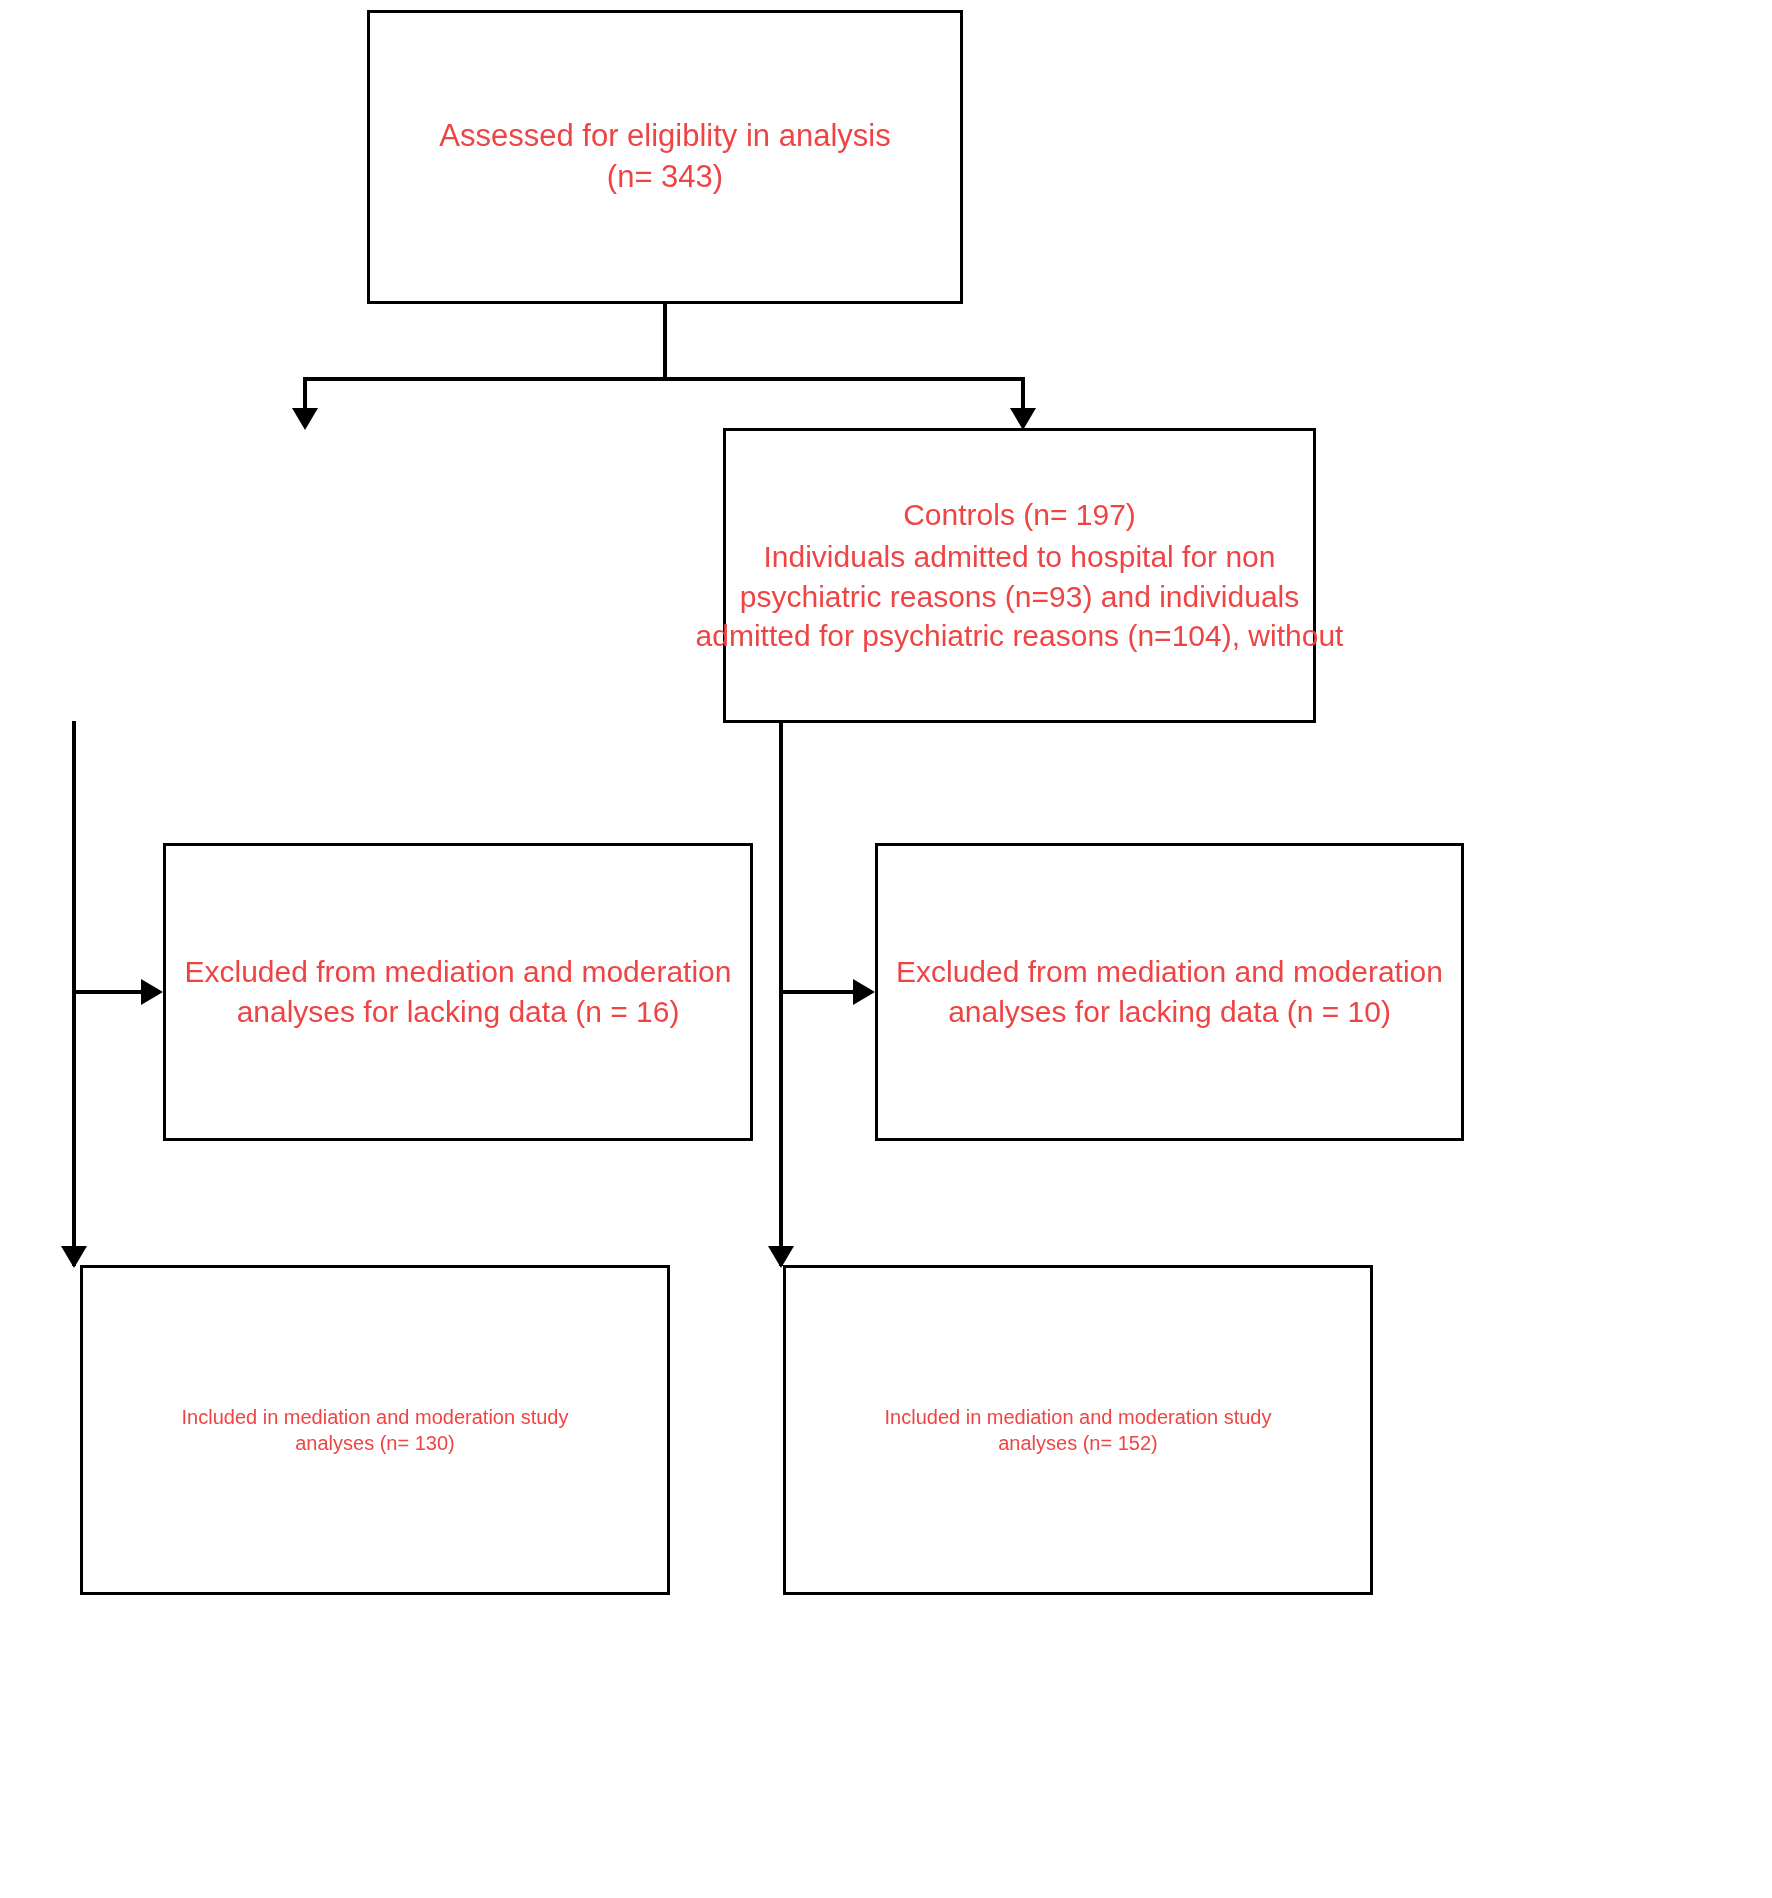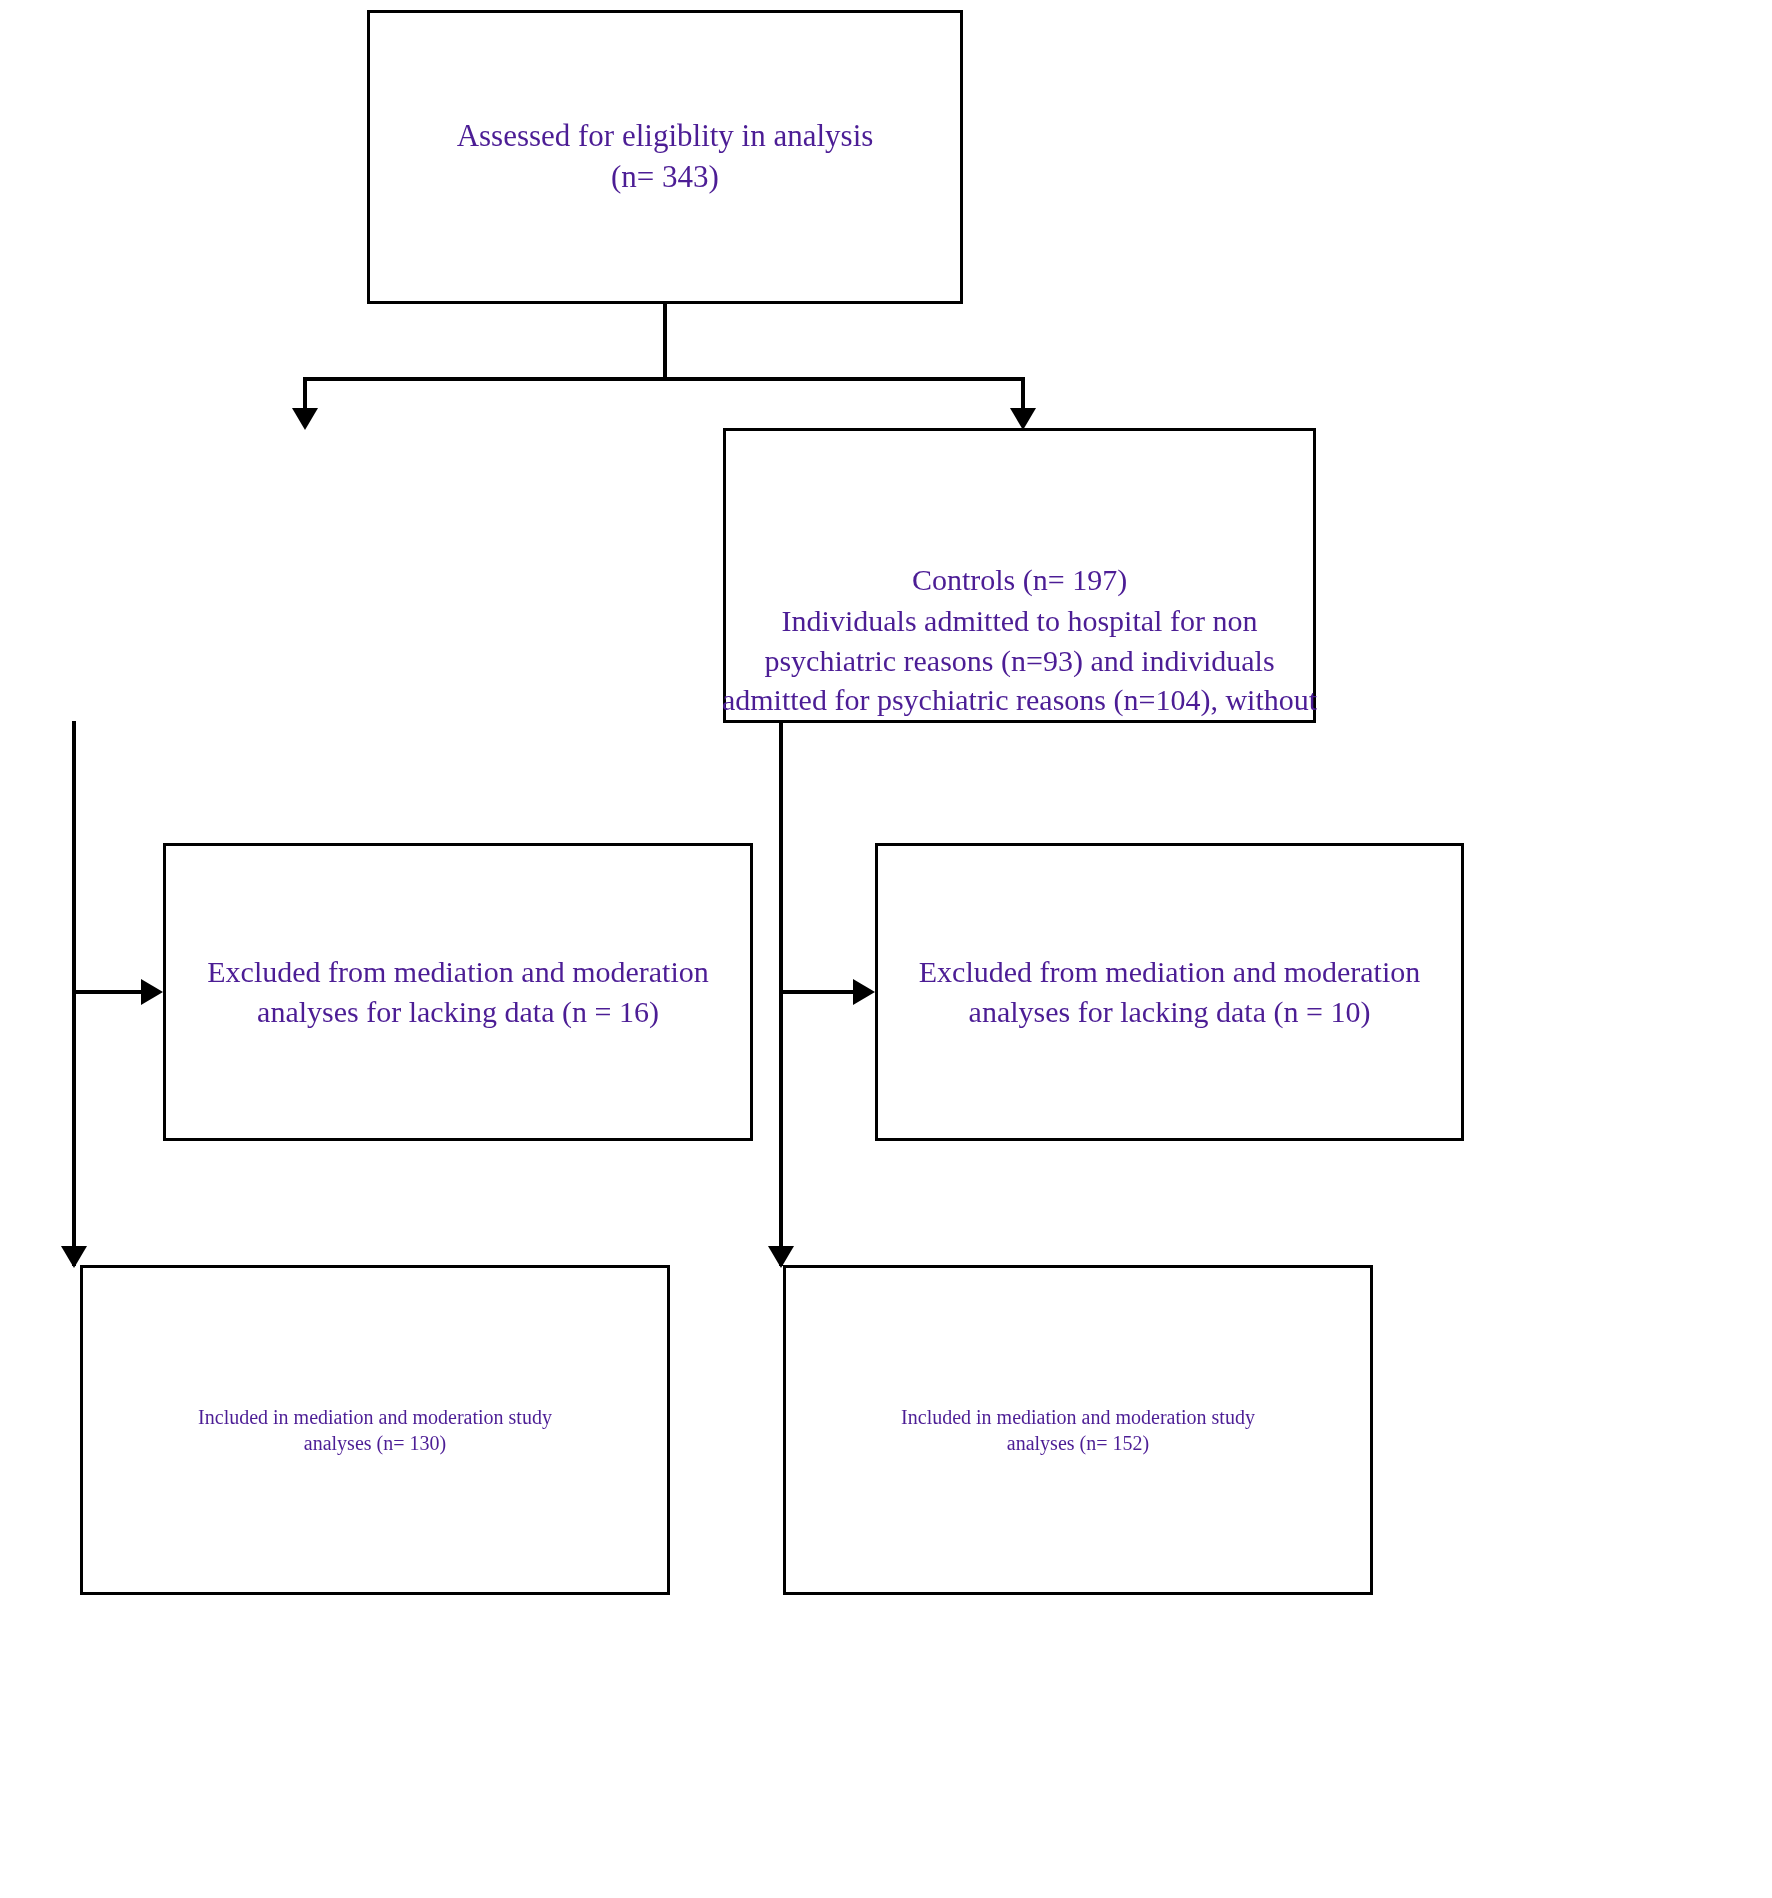--- a/index.html
+++ b/index.html
@@ -6,22 +6,22 @@
   html, body {
     margin: 0;
     padding: 0;
     background: #ffffff;
   }
   #canvas {
     position: relative;
     width: 1772px;
     height: 1898px;
     background: #ffffff;
-    font-family: Liberation Serif, serif;
-    color: #4c1d95;
+    font-family: Liberation Sans, sans-serif;
+    color: #ef4444;
     overflow: hidden;
   }
   
   .node {
     position: absolute;
     box-sizing: border-box;
     border: 3px solid #000000;
     background: #ffffff;
     display: flex;
     flex-direction: column;
@@ -31,21 +31,21 @@
     z-index: 3;
   }
   .node .line {
     display: block;
     line-height: 1.32;
     white-space: pre;
   }
   
   #box-assessed   { left: 367px;  top: 10px;   width: 596px; height: 294px; }
   #box-cases      { left: 18px;   top: 430px;  width: 588px; height: 293px; }
-  #box-controls   { left: 723px;  top: 428px;  width: 593px; height: 295px; justify-content: flex-end; }
+  #box-controls   { left: 723px;  top: 428px;  width: 593px; height: 295px; }
   #box-excl-cases { left: 163px;  top: 843px;  width: 590px; height: 298px; }
   #box-excl-ctrl  { left: 875px;  top: 843px;  width: 589px; height: 298px; }
   #box-incl-cases { left: 80px;   top: 1265px; width: 590px; height: 330px; }
   #box-incl-ctrl  { left: 783px;  top: 1265px; width: 590px; height: 330px; }
 
   
   #box-assessed   .line { font-size: 31px; }
   #box-cases      .line { font-size: 30px; }
   #box-controls   .line { font-size: 30px; }
   #box-excl-cases .line,

